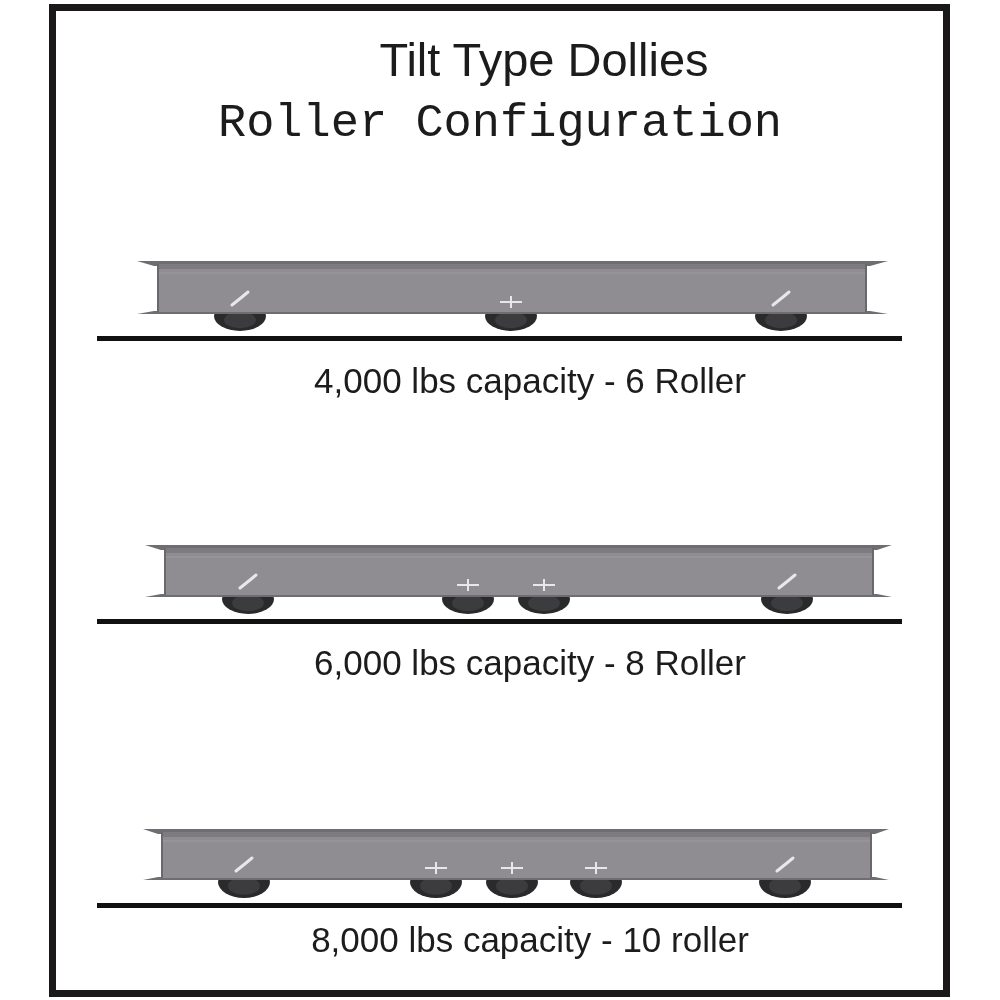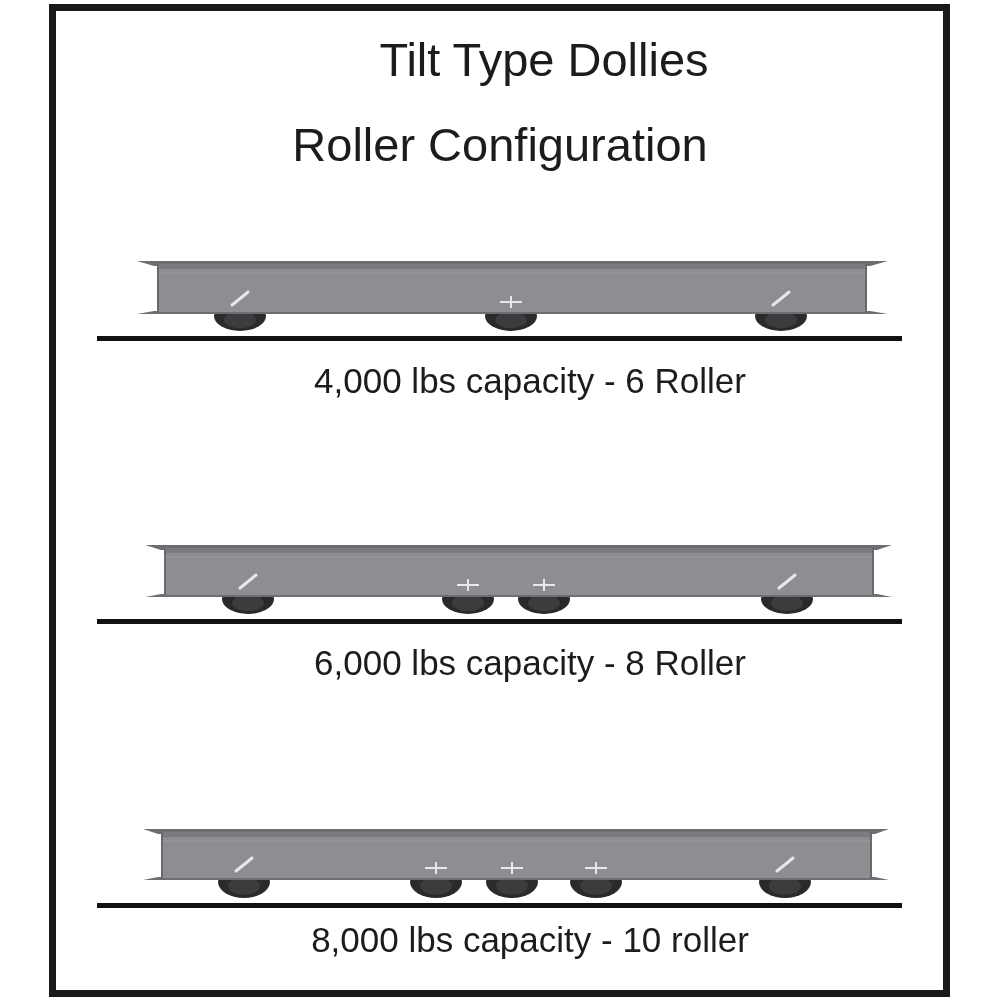--- a/index.html
+++ b/index.html
@@ -19,21 +19,21 @@
       line-height: 1;
     }
     svg.dolly { position: absolute; left: 0; }
   </style>
 </head>
 <body>
 
 <div class="frame"></div>
 
 <div class="title" style="top:36px;padding-left:44px;">Tilt Type Dollies</div>
-<div class="title" style="top:121px;">Roller Configuration</div>
+<div class="title" style="top:100px;font-family:Liberation Mono, monospace;">Roller Configuration</div>
 
 <svg class="dolly" width="1000" height="100" style="top:250px;" viewBox="0 250 1000 100">
     <ellipse cx="240" cy="316" rx="26" ry="15" fill="#2a2a2c"></ellipse>
     <ellipse cx="240" cy="320" rx="16" ry="8.25" fill="#3c3c3f"></ellipse>
     <ellipse cx="511" cy="316" rx="26" ry="15" fill="#2a2a2c"></ellipse>
     <ellipse cx="511" cy="320" rx="16" ry="8.25" fill="#3c3c3f"></ellipse>
     <ellipse cx="781" cy="316" rx="26" ry="15" fill="#2a2a2c"></ellipse>
     <ellipse cx="781" cy="320" rx="16" ry="8.25" fill="#3c3c3f"></ellipse>
     <polygon points="137,261 888,261 870,266 154,266" fill="#6f6d72"></polygon>
     <polygon points="154,311 870,311 888,314 137,314" fill="#6f6d72"></polygon>

